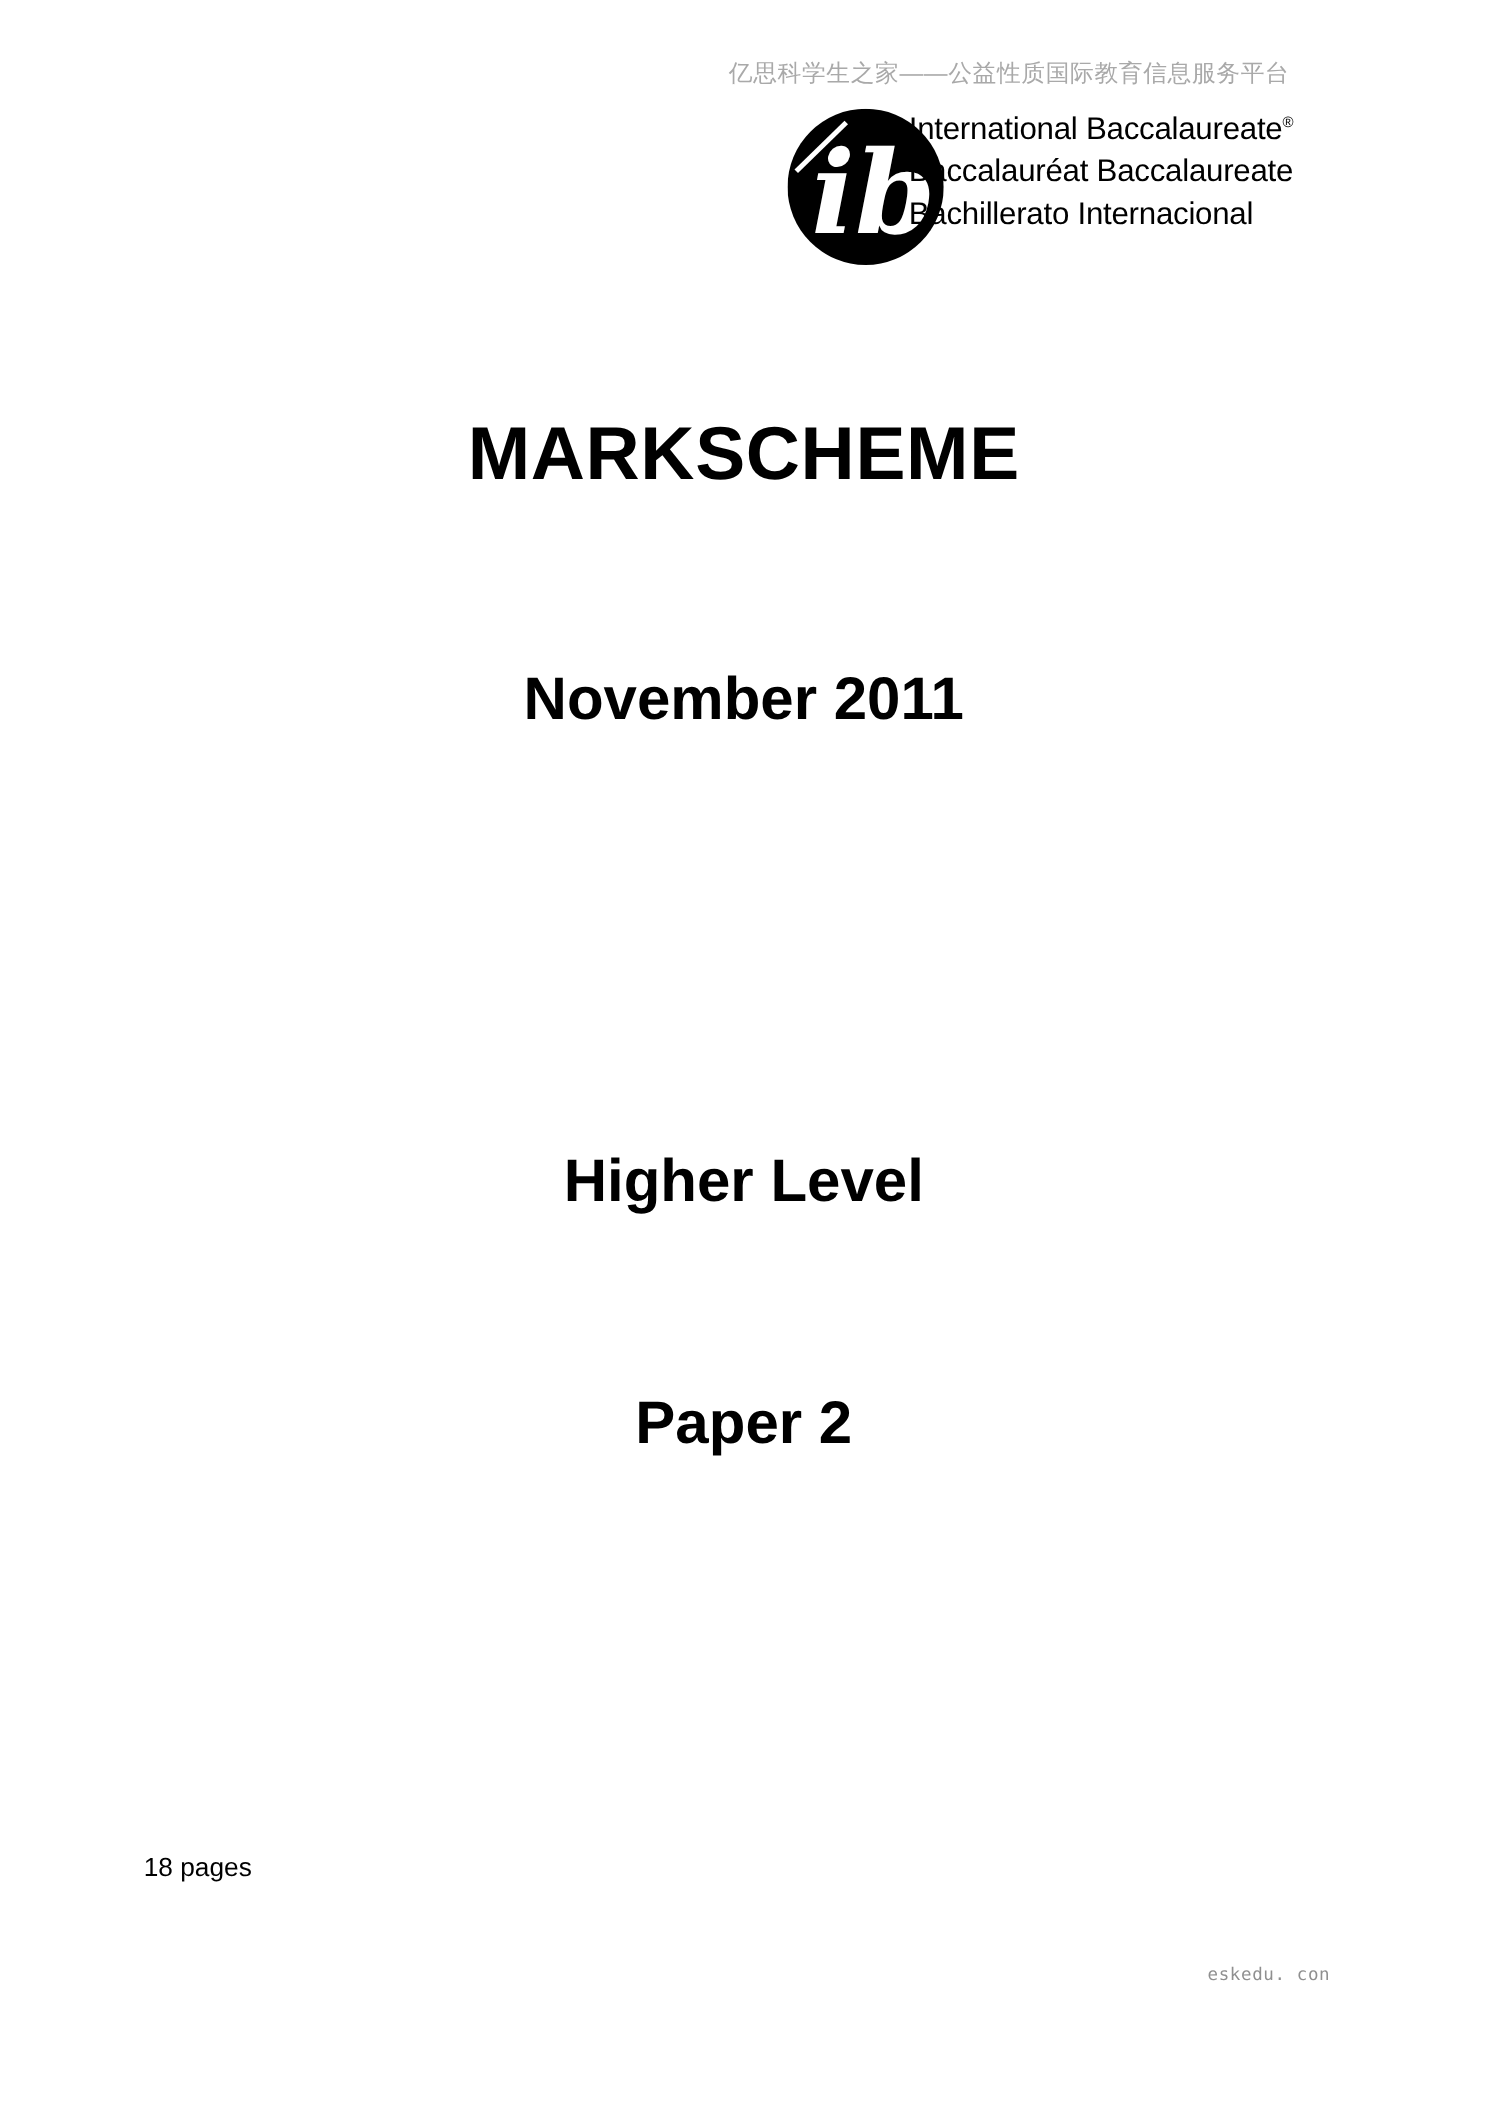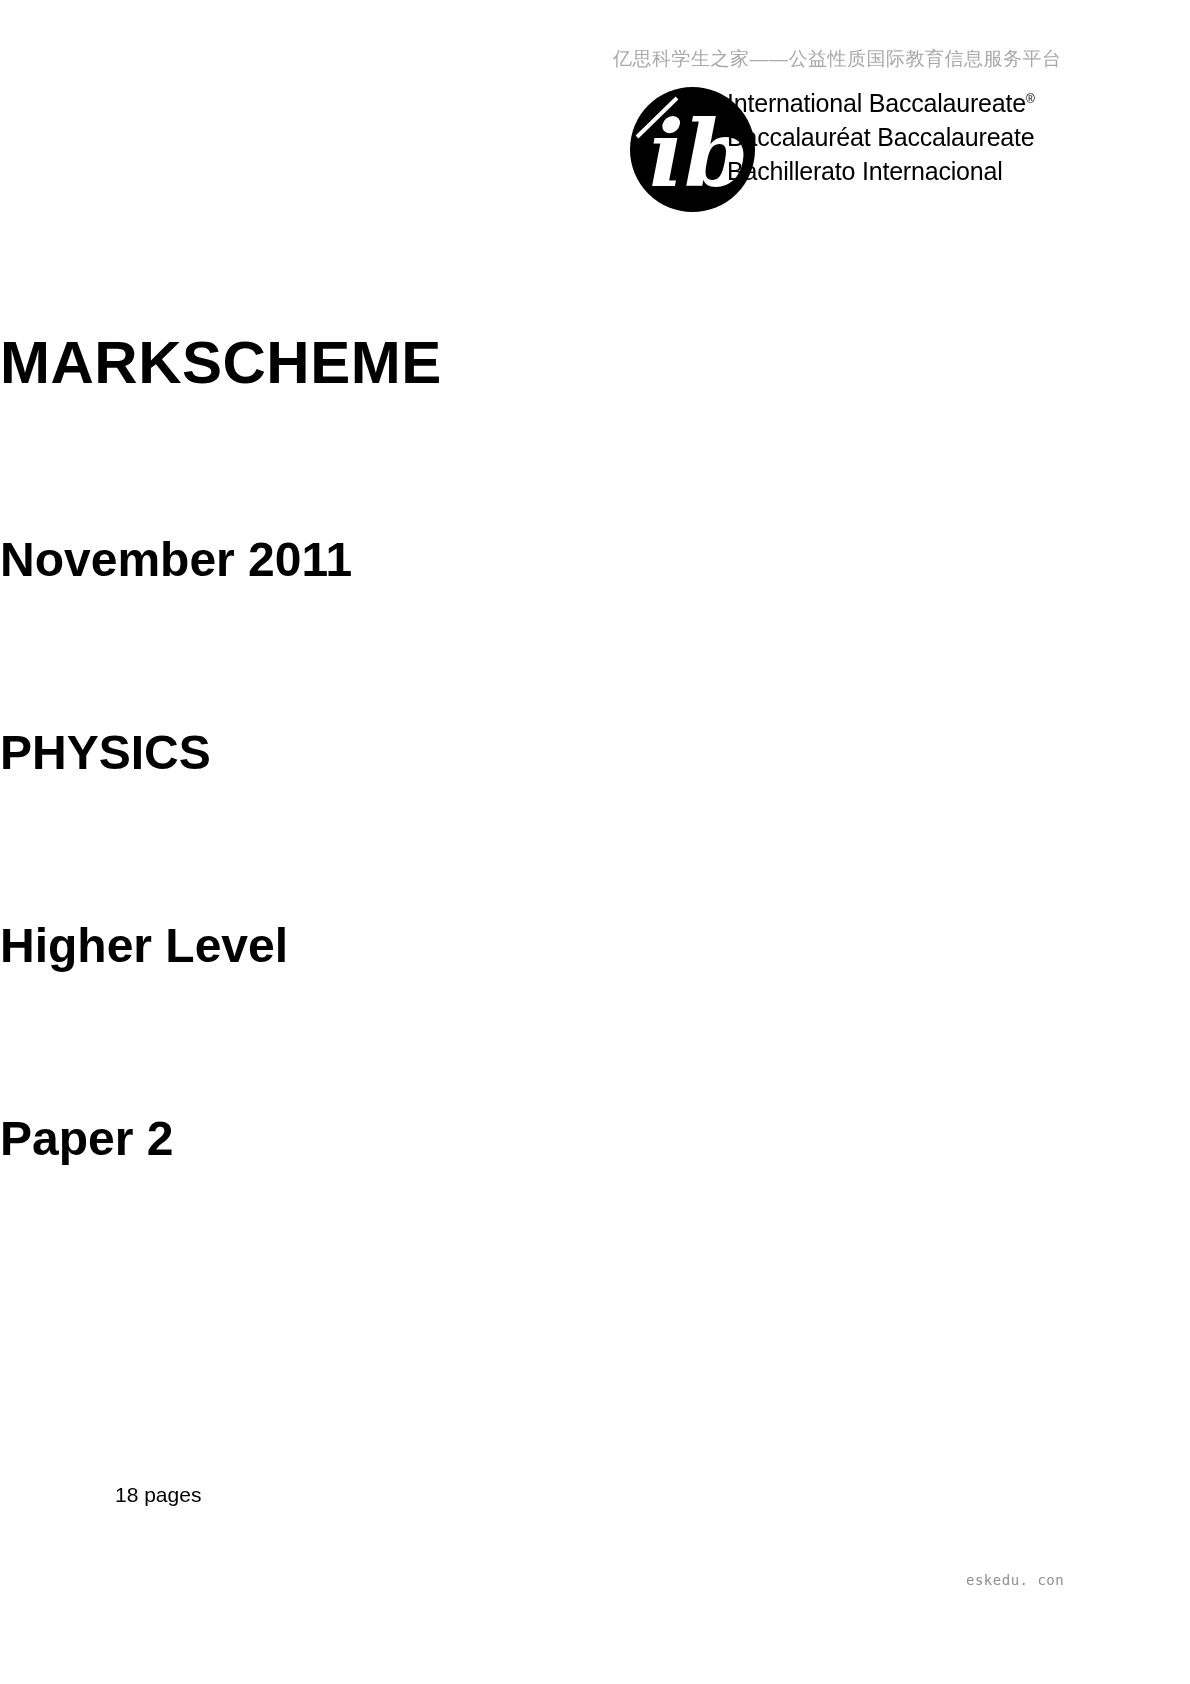--- a/index.html
+++ b/index.html
@@ -7,21 +7,21 @@
     position: relative;
     width: 1190px;
     height: 1684px;
     background: #ffffff;
     font-family: "Liberation Sans", sans-serif;
     color: #000000;
     overflow: hidden;
   }
   .watermark-top {
     position: absolute;
-    left: 613px;
+    left: 583px;
     top: 46px;
     font-size: 19px;
     letter-spacing: 0.5px;
     color: #a9a9a9;
     font-family: "Liberation Sans", sans-serif;
     white-space: nowrap;
   }
   .paper-code {
     position: absolute;
     left: 107px;
@@ -49,20 +49,21 @@
   }
   .org-names sup {
     font-size: 12px;
     vertical-align: super;
     line-height: 0;
   }
   .center-line {
     position: absolute;
     left: 0;
     right: 0;
+    text-align: center;
     font-weight: bold;
     line-height: 1.1;
     white-space: nowrap;
   }
   .title    { top: 330px; font-size: 60px; letter-spacing: 0.5px; }
   .session  { top: 534px; font-size: 48px; }
   .subject  { top: 727px; font-size: 48px; }
   .level    { top: 920px; font-size: 48px; }
   .paper    { top: 1113px; font-size: 48px; }
   .page-count {
@@ -102,21 +103,20 @@
   <div class="org-names">
     <div><span>International Baccalaureate</span><sup>®</sup></div>
     <div>Baccalauréat Baccalaureate</div>
     <div>Bachillerato Internacional</div>
   </div>
 
   <div class="center-line title">MARKSCHEME</div>
 
   <div class="center-line session">November 2011</div>
 
-  <div class="center-line subject">PHYSICS</div>
 
   <div class="center-line level">Higher Level</div>
 
   <div class="center-line paper">Paper 2</div>
 
   <div class="page-count">18 pages</div>
 
   <div class="site-mark">eskedu. con</div>
 
 </div>

